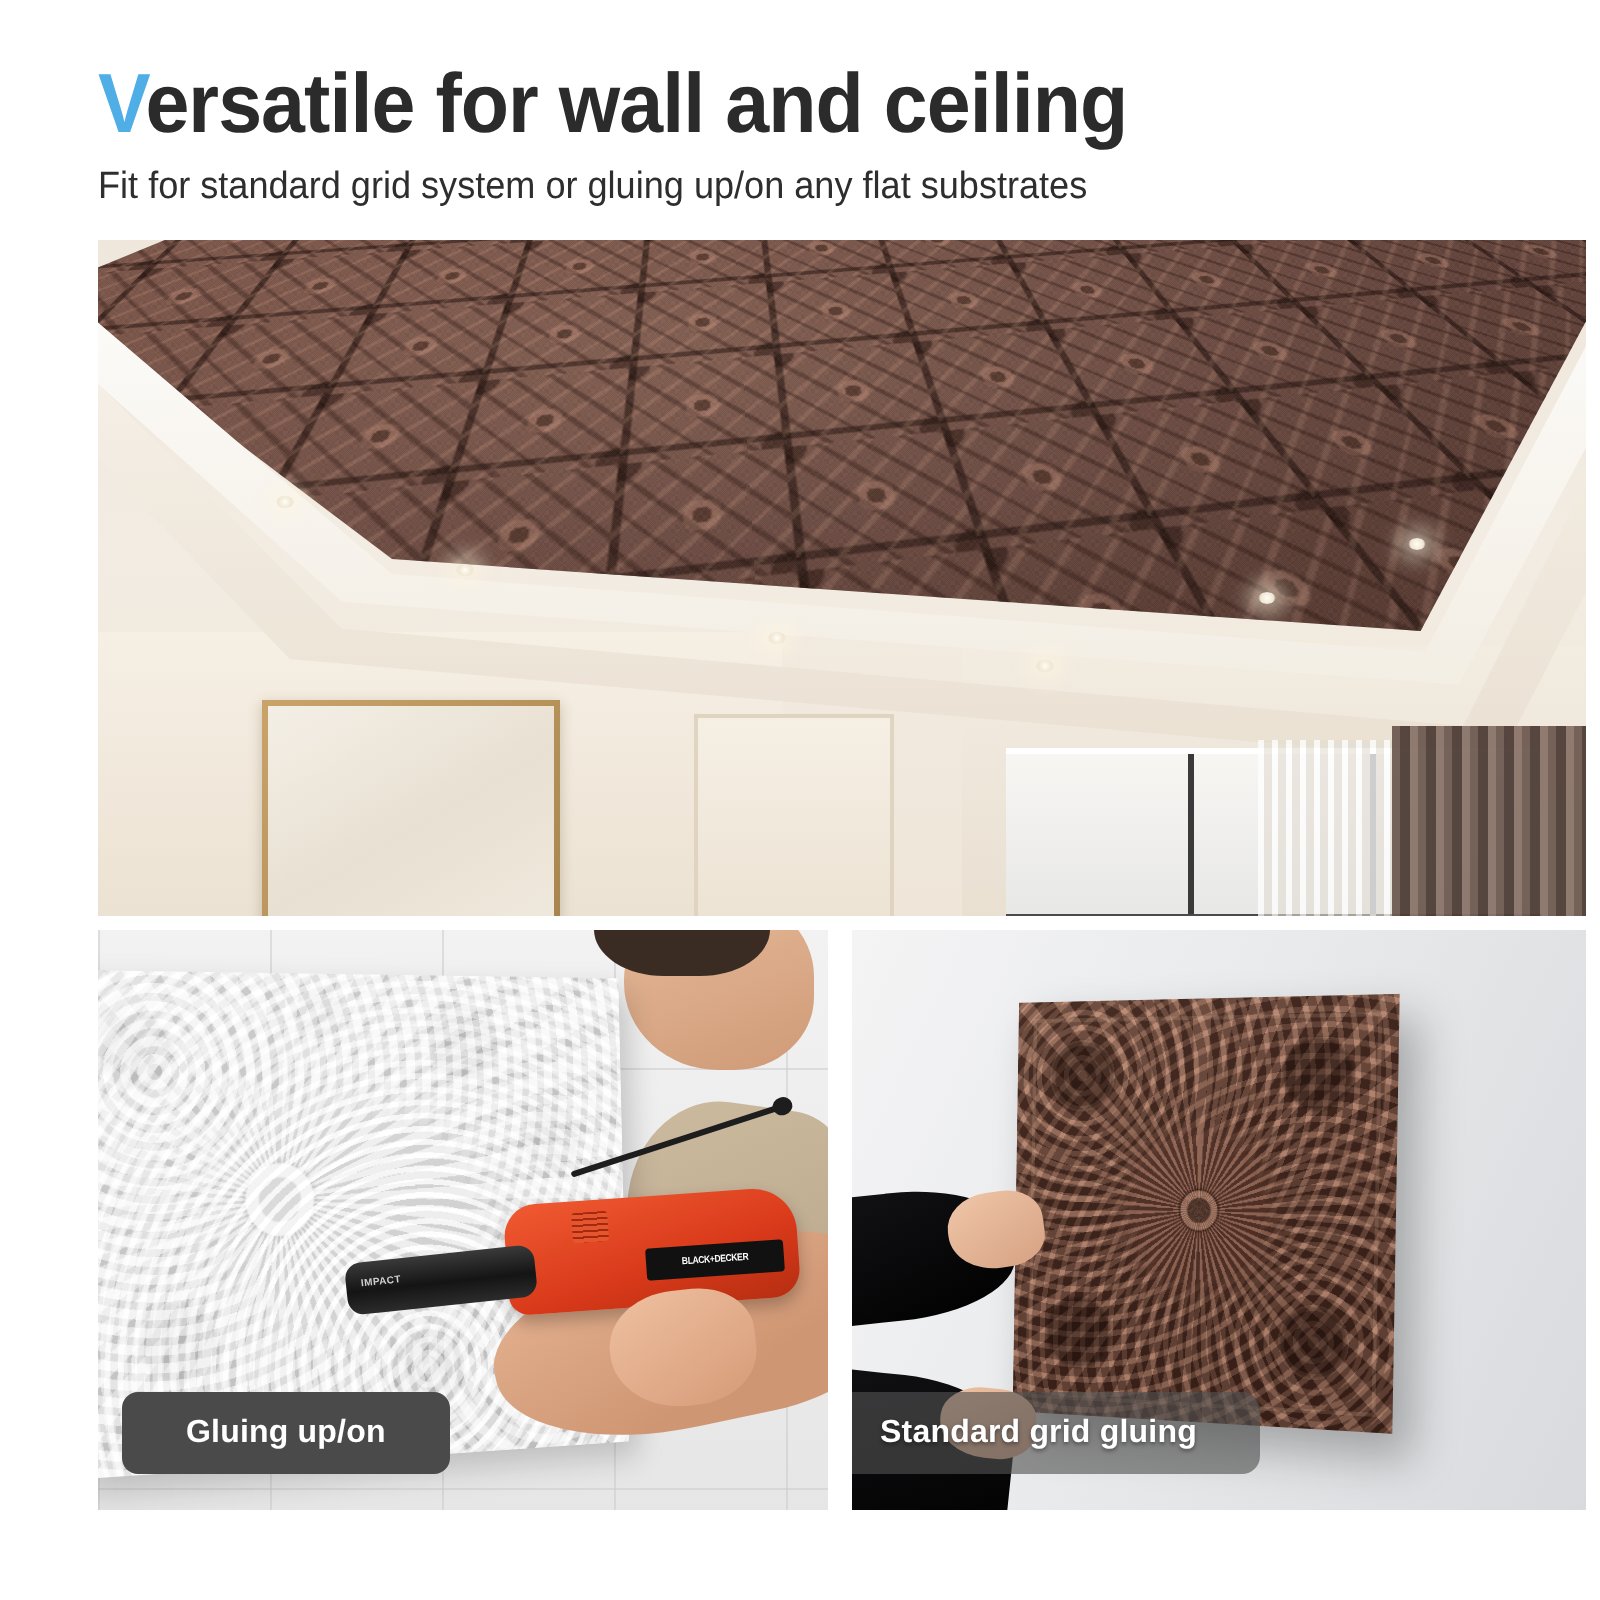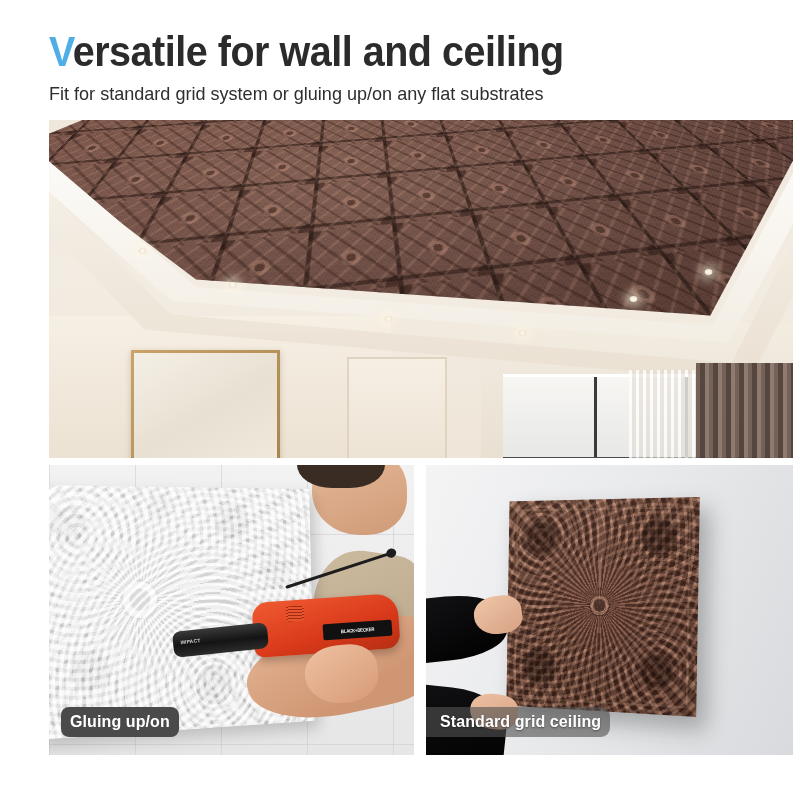--- a/index.html
+++ b/index.html
@@ -336,21 +336,21 @@
   .hand-bot {
     position: absolute; left: 12%; top: 79%; width: 13%; height: 12%;
     background: linear-gradient(150deg,#eec2a4,#d49f80);
     border-radius: 45% 40% 40% 50%; transform: rotate(6deg);
   }
 
   
   .pill {
     position: absolute;
     display: flex; align-items: center;
-    height: 30px; padding: 0 9px;
+    height: 41px; padding: 0 32px;
     color: #ffffff; font-size: 16px; font-weight: bold;
     letter-spacing: .1px; white-space: nowrap;
     box-sizing: border-box;
   }
   .pill-left {
     left: 12px; bottom: 18px;
     background: #4a4a4a;
     border-radius: 8px;
   }
   .pill-right {
@@ -446,17 +446,17 @@
       <div class="bronze-panel">
         <div class="orn-b"></div>
         <div class="orn-b-edge"></div>
       </div>
 
       <div class="hand-top"></div>
       <div class="hand-bot"></div>
     </div>
 
     <div class="pill pill-right">
-      <span>Standard grid ceiling</span>
+      <span>Standard grid gluing</span>
     </div>
   </div>
 
 </div>
 
 </body></html>

